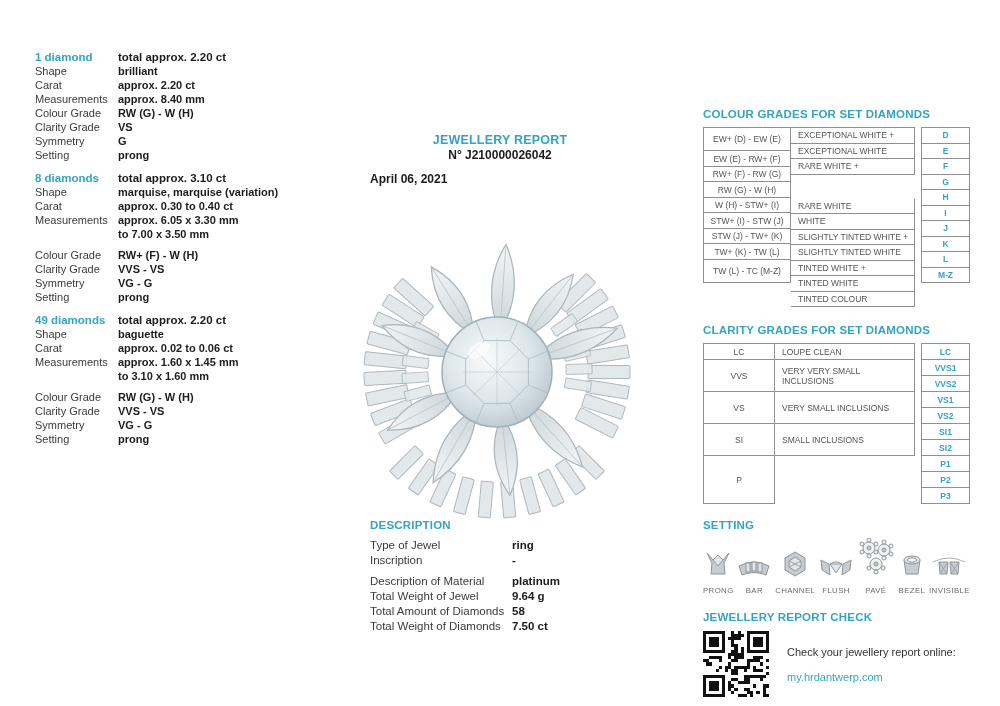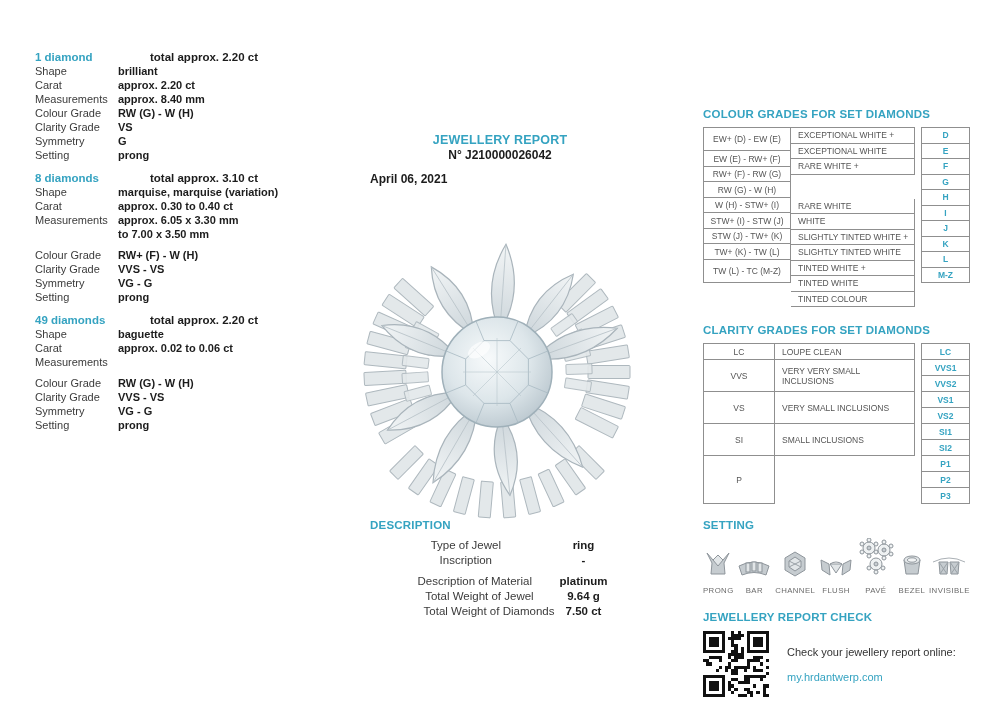--- a/index.html
+++ b/index.html
@@ -7,32 +7,32 @@
     position:relative;width:1000px;height:706px;background:#ffffff;
     font-family:"Liberation Sans","DejaVu Sans",sans-serif;color:#1f1f1f;overflow:hidden;
   }
   
   #left-col{position:absolute;left:35px;top:50px;width:295px;}
   .diamond-section{margin-bottom:9px;}
   .sec-row{display:flex;font-size:11px;line-height:14px;}
   .sec-row.gap{margin-top:7px;}
   .lab{width:83px;flex-shrink:0;color:#3b3b3b;}
   .val{font-weight:bold;color:#1c1c1c;}
-  .sec-head{font-weight:bold;color:#35a3c1;font-size:11.5px;gap:32px;}
+  .sec-head{font-weight:bold;color:#35a3c1;font-size:11.5px;}
   .sec-head .lab{color:#35a3c1;font-weight:bold;}
   
   .report-title{position:absolute;left:330px;top:133px;width:340px;text-align:center;
     font-size:12.5px;font-weight:bold;color:#35a3c1;letter-spacing:.2px;}
   .report-number{position:absolute;left:330px;top:148px;width:340px;text-align:center;
     font-size:12px;font-weight:bold;color:#1c1c1c;}
   .report-date{position:absolute;left:370px;top:172px;font-size:12px;font-weight:bold;color:#1c1c1c;}
   #ring-wrap{position:absolute;left:325px;top:192px;width:345px;height:328px;}
   #description{position:absolute;left:370px;top:519px;width:285px;}
   .desc-head{font-size:11.5px;font-weight:bold;color:#35a3c1;margin-bottom:7px;letter-spacing:.2px;}
-  .desc-row{display:flex;font-size:11.5px;line-height:15px;justify-content:center;}
+  .desc-row{display:flex;font-size:11.5px;line-height:15px;}
   .desc-row.gap{margin-top:6px;}
   .dlab{width:142px;flex-shrink:0;color:#3b3b3b;}
   
   #right-col{position:absolute;left:703px;top:108px;width:267px;}
   .r-head{font-size:11.5px;font-weight:bold;color:#35a3c1;letter-spacing:.2px;margin-bottom:7px;}
   .gtable{display:flex;align-items:flex-start;}
   .gcol{border-top:1px solid #8f8f8f;border-left:1px solid #8f8f8f;box-sizing:border-box;}
   .gcol.noleft{border-left:none;}
   .gcol.detached{margin-left:6px;}
   .gcell{box-sizing:border-box;border-bottom:1px solid #8f8f8f;border-right:1px solid #8f8f8f;
@@ -169,20 +169,24 @@
           </span>
         </div>
         <div class="sec-row">
           <span class="lab">Carat</span>
           <span class="val">
             <div>approx. 0.02 to 0.06 ct</div>
           </span>
         </div>
         <div class="sec-row">
           <span class="lab">Measurements</span>
+          <span class="val">
+            <div>approx. 1.60 x 1.45 mm</div>
+            <div>to 3.10 x 1.60 mm</div>
+          </span>
         </div>
         <div class="sec-row gap">
           <span class="lab">Colour Grade</span>
           <span class="val">
             <div>RW (G) - W (H)</div>
           </span>
         </div>
         <div class="sec-row">
           <span class="lab">Clarity Grade</span>
           <span class="val">
@@ -310,20 +314,24 @@
           <span class="dlab">Inscription</span>
           <span class="val">-</span>
         </div>
         <div class="desc-row gap">
           <span class="dlab">Description of Material</span>
           <span class="val">platinum</span>
         </div>
         <div class="desc-row">
           <span class="dlab">Total Weight of Jewel</span>
           <span class="val">9.64 g</span>
+        </div>
+        <div class="desc-row">
+          <span class="dlab">Total Amount of Diamonds</span>
+          <span class="val">58</span>
         </div>
         <div class="desc-row">
           <span class="dlab">Total Weight of Diamonds</span>
           <span class="val">7.50 ct</span>
         </div>
       </div>
   </div>
 
   <div id="right-col">
 

